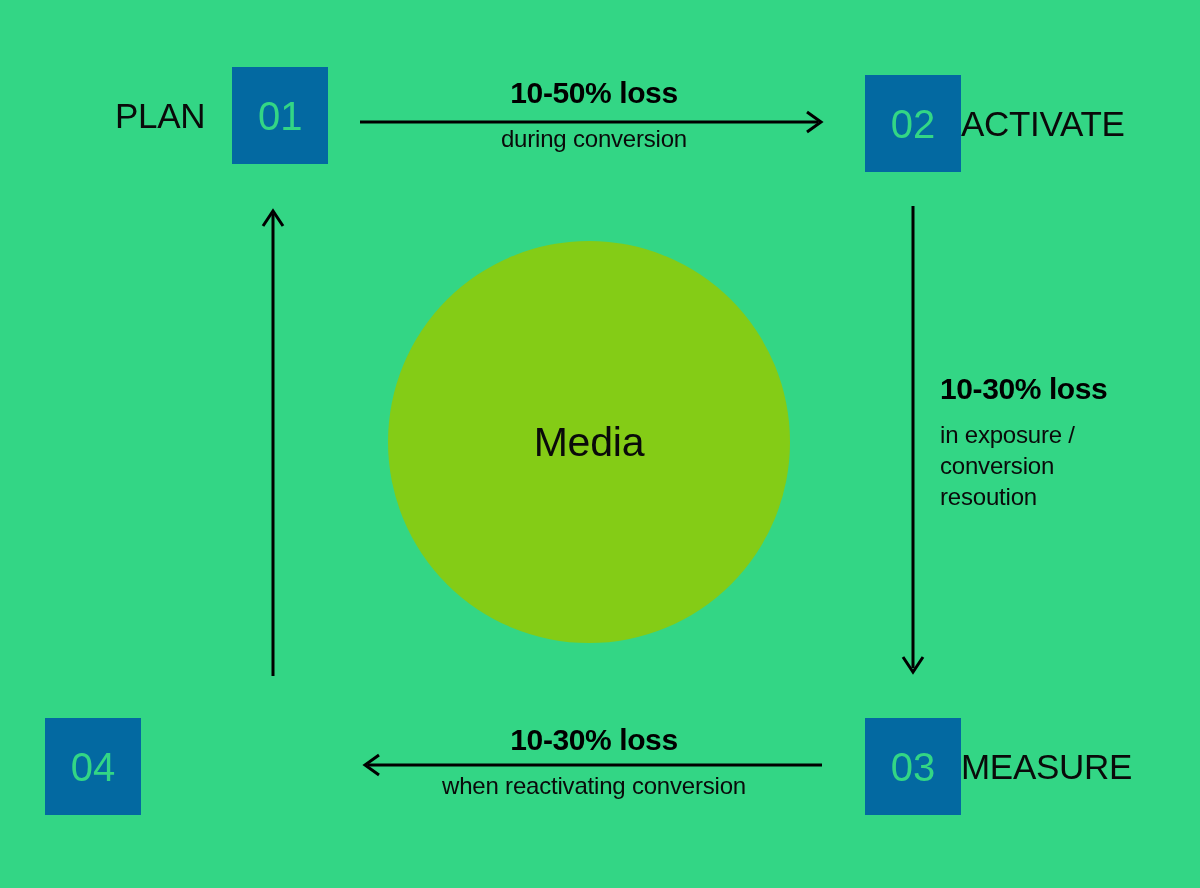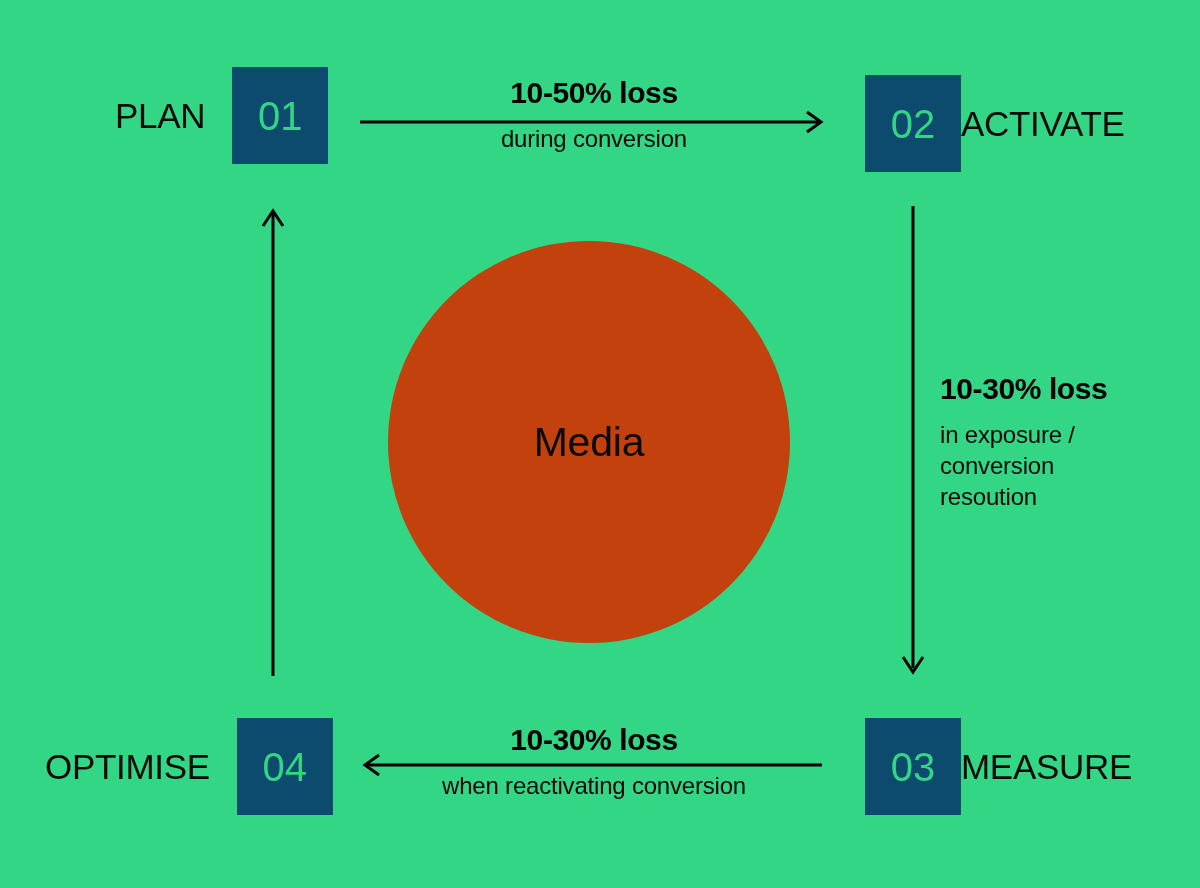--- a/index.html
+++ b/index.html
@@ -22,21 +22,21 @@
   }
 
   
   .center-circle {
     position: absolute;
     left: 388px;
     top: 241px;
     width: 402px;
     height: 402px;
     border-radius: 50%;
-    background: #c2410c;
+    background: #84cc16;
     display: flex;
     flex-direction: column;
     align-items: center;
     justify-content: center;
   }
   .center-line {
     font-size: 41px;
     line-height: 56px;
     color: #0A0A0A;
     font-weight: 400;
@@ -48,21 +48,21 @@
   
   .stage {
     position: absolute;
     display: flex;
     align-items: center;
     gap: 0px;
   }
   .num-box {
     width: 96px;
     height: 97px;
-    background: #0c4a6e;
+    background: #0369a1;
     display: flex;
     align-items: center;
     justify-content: center;
     flex: 0 0 auto;
   }
   .num-text {
     color: #33D685;
     font-size: 40px;
     line-height: 40px;
     font-weight: 400;
@@ -156,21 +156,20 @@
   </div>
 
   <div class="stage" id="stage-measure">
     <span class="num-box">
       <span class="num-text">03</span>
     </span>
     <span class="stage-label label-right">MEASURE</span>
   </div>
 
   <div class="stage" id="stage-optimise">
-    <span class="stage-label label-left">OPTIMISE</span>
     <span class="num-box">
       <span class="num-text">04</span>
     </span>
   </div>
 
   <svg class="arrow-svg" id="arrow-top" width="466" height="30" viewBox="0 0 466 30">
     <line x1="0" y1="14" x2="458" y2="14" stroke="#000000" stroke-width="3"></line>
     <polyline points="447,4 461,14 447,24" fill="none" stroke="#000000" stroke-width="3"></polyline>
   </svg>
 

